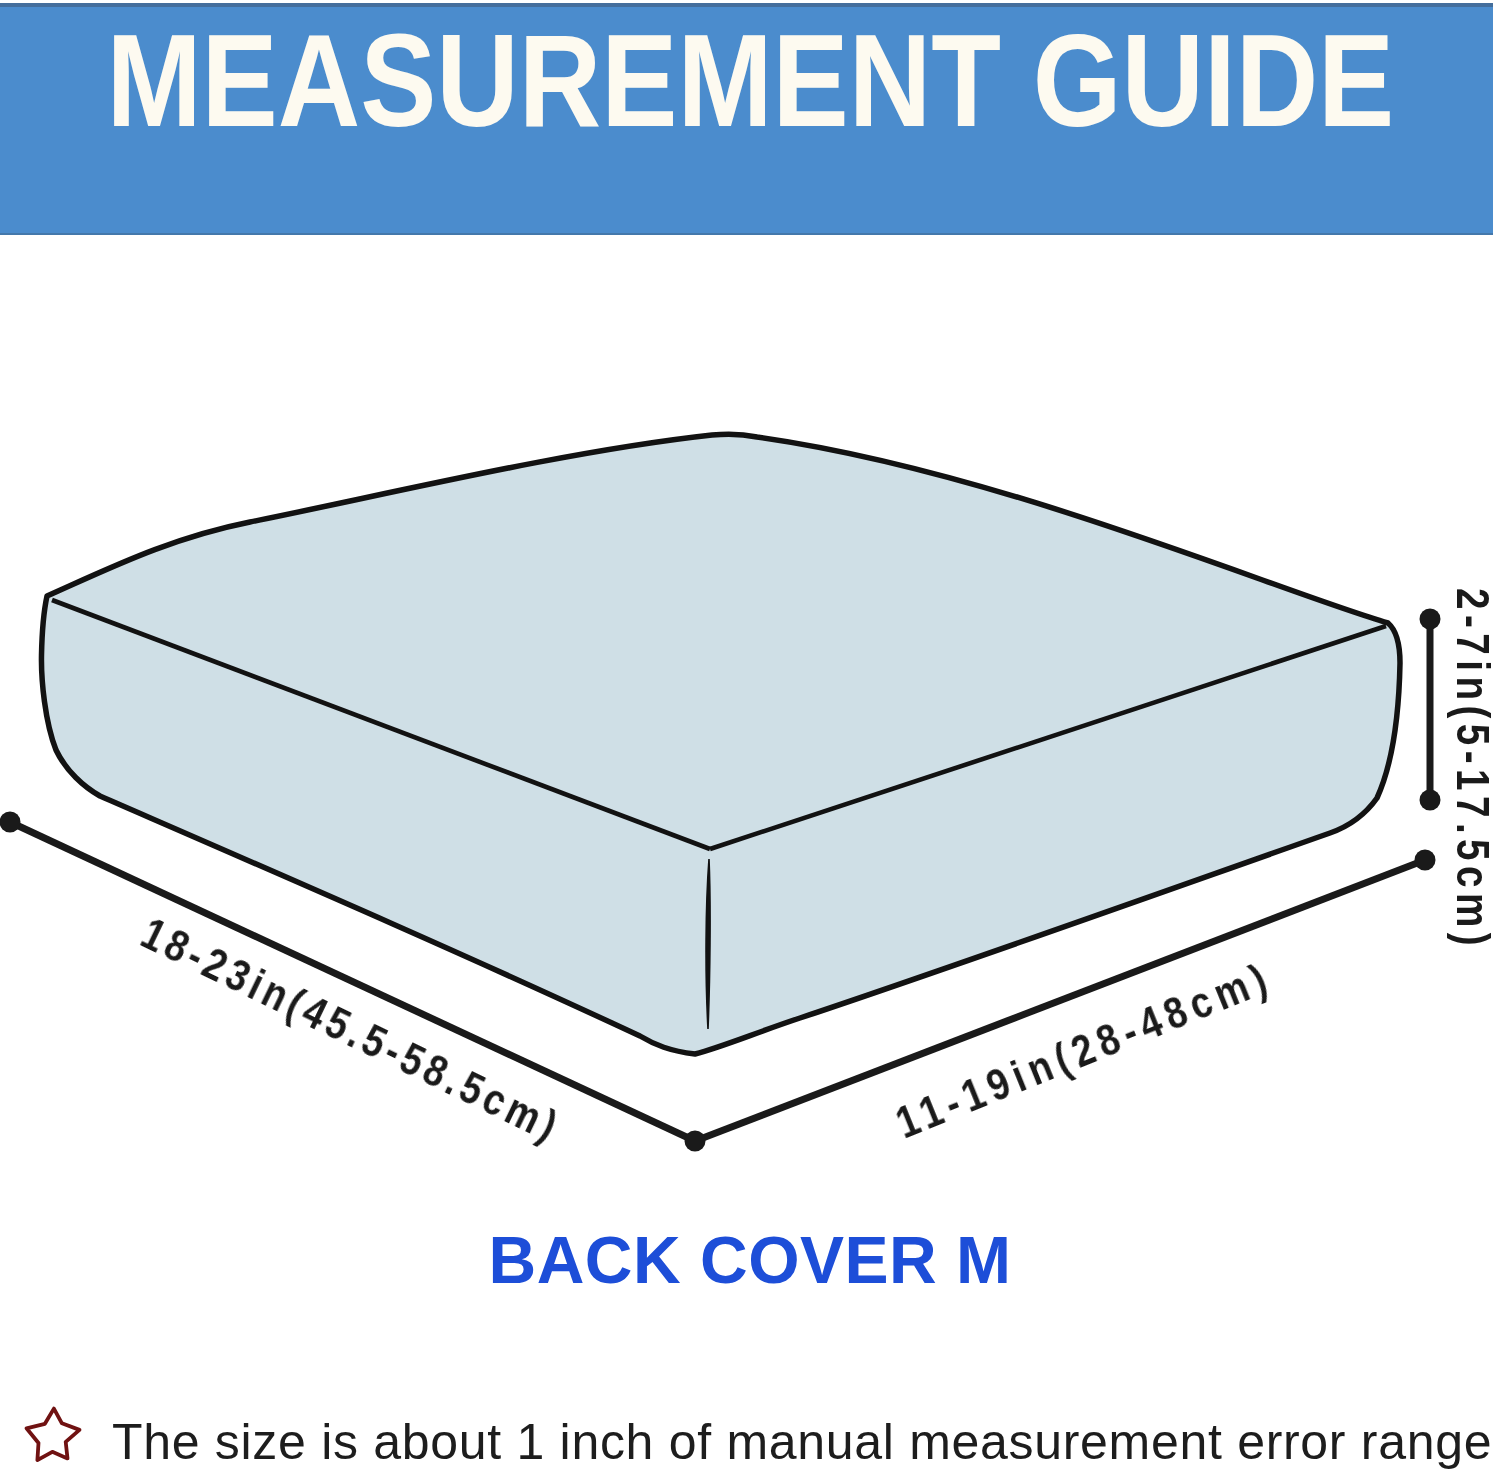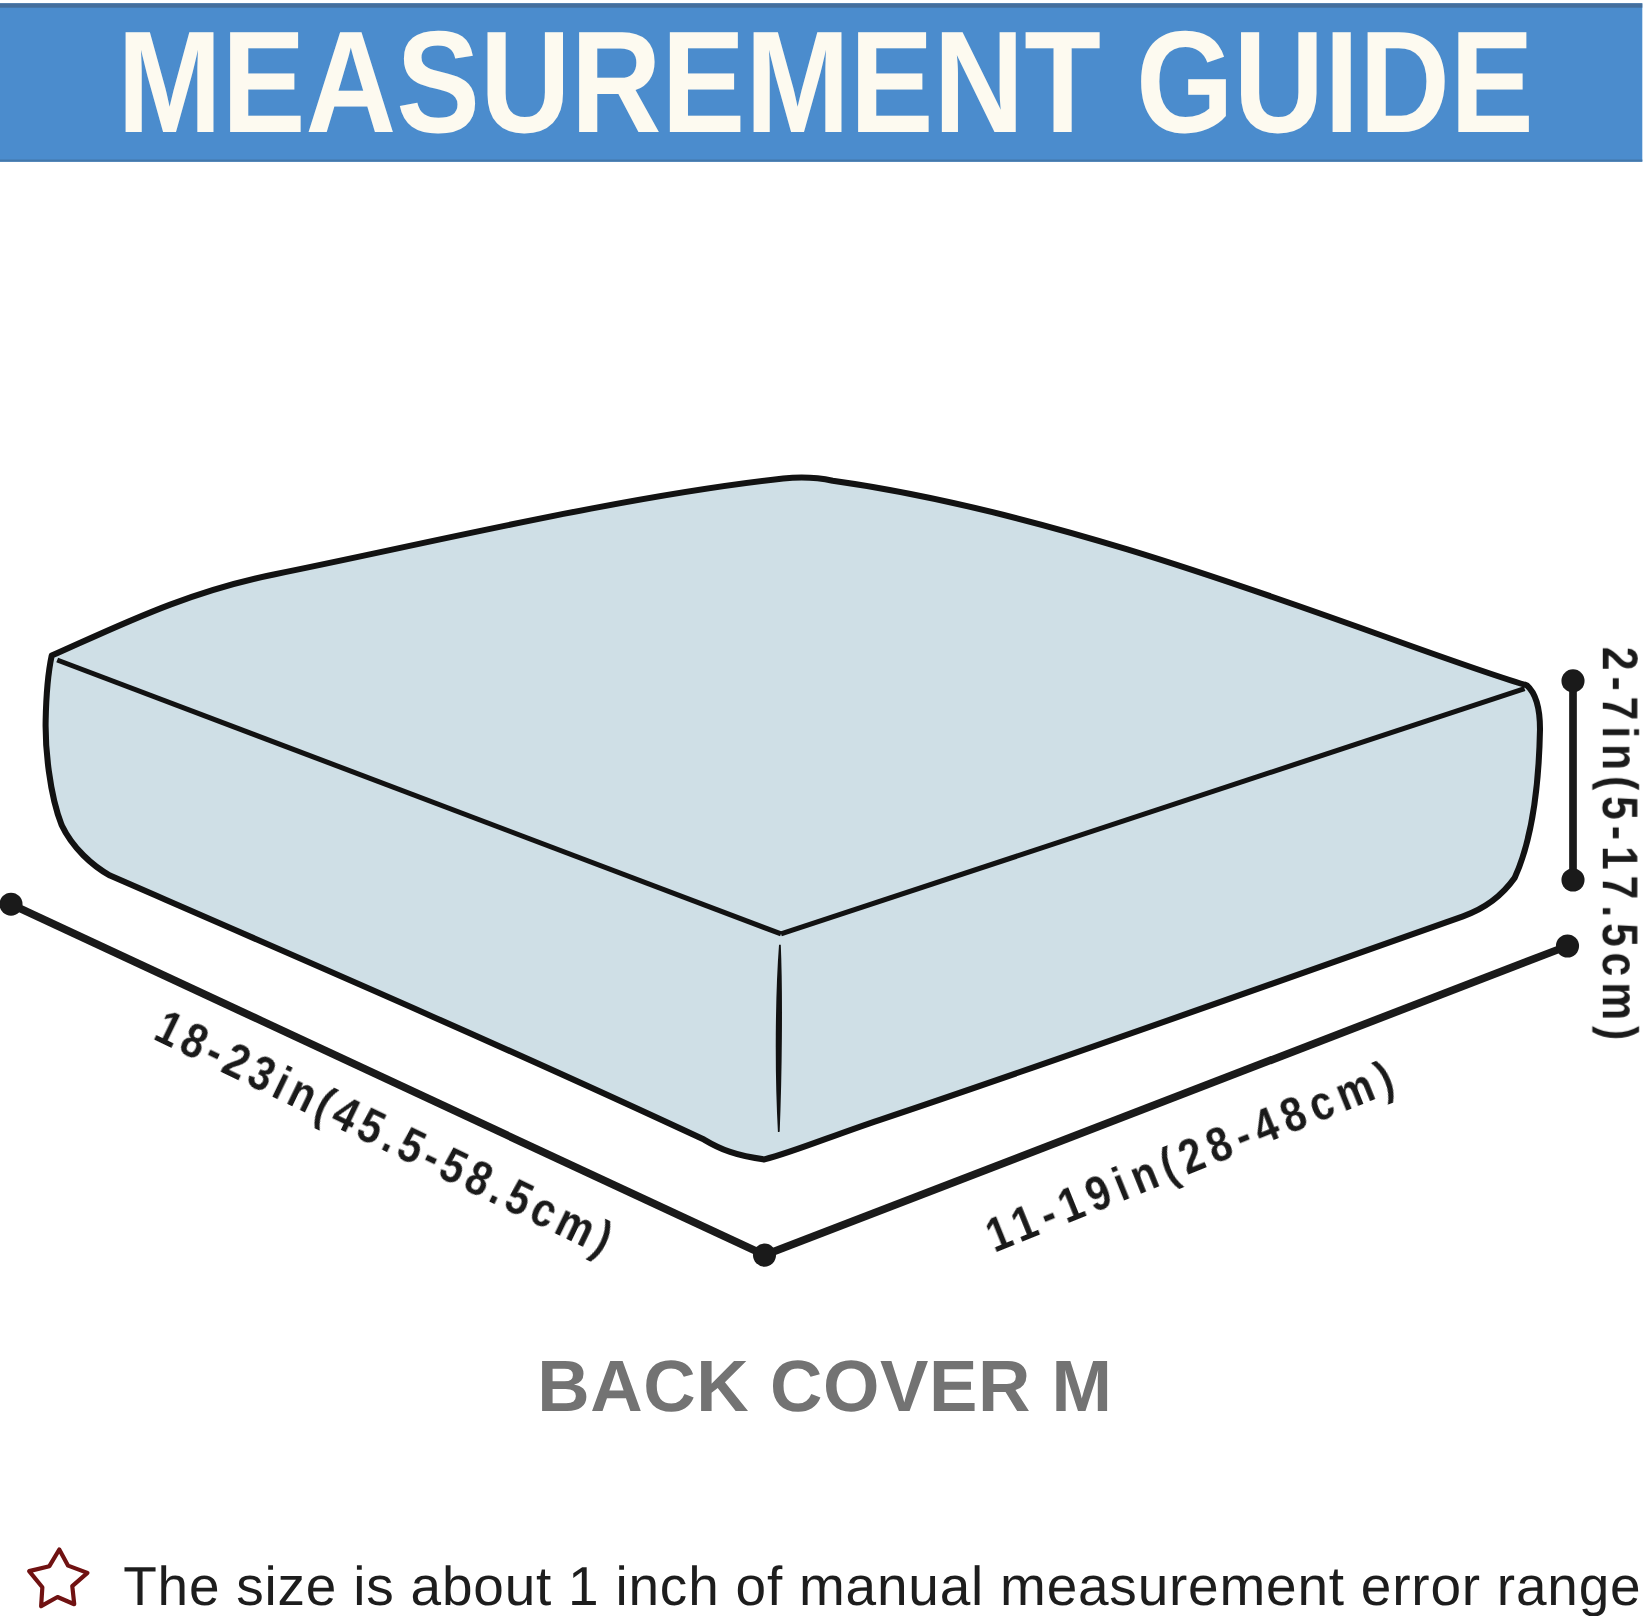--- a/index.html
+++ b/index.html
@@ -1,20 +1,20 @@
 <!DOCTYPE html>
 <html><head>
 <meta charset="utf-8">
 <style>
   html,body{margin:0;padding:0;background:#ffffff;}
   body{width:1500px;height:1469px;position:relative;overflow:hidden;font-family:"Liberation Sans",sans-serif;}
-  .banner{position:absolute;left:0;top:3px;width:1493px;height:144px;background:#4b8ccd;box-sizing:border-box;border-top:4px solid #446e9c;border-bottom:2px solid #4478ab;display:flex;align-items:center;justify-content:center;}
+  .banner{position:absolute;left:0;top:3px;width:1493px;height:232px;background:#4b8ccd;box-sizing:border-box;border-top:4px solid #446e9c;border-bottom:2px solid #4478ab;display:flex;justify-content:center;}
   .banner span{color:#fdfaf0;font-size:132px;font-weight:bold;letter-spacing:0px;white-space:nowrap;display:inline-block;transform:scaleX(0.865);transform-origin:50% 50%;position:relative;left:4px;top:-2px;}
   svg.diagram{position:absolute;left:0;top:0;}
-  .bcm{position:absolute;top:1222px;left:0;width:1500px;text-align:center;font-size:66px;font-weight:bold;color:#737373;letter-spacing:0.5px;white-space:nowrap;}
+  .bcm{position:absolute;top:1222px;left:0;width:1500px;text-align:center;font-size:66px;font-weight:bold;color:#1d4ed8;letter-spacing:0.5px;white-space:nowrap;}
   .note{position:absolute;top:1413px;left:112px;font-size:50px;color:#1d1d1d;letter-spacing:0.7px;white-space:nowrap;}
 </style>
 </head>
 <body>
   <div class="banner">
     <span>MEASUREMENT GUIDE</span>
   </div>
 
   <svg class="diagram" width="1500" height="1469" viewBox="0 0 1500 1469">
 

